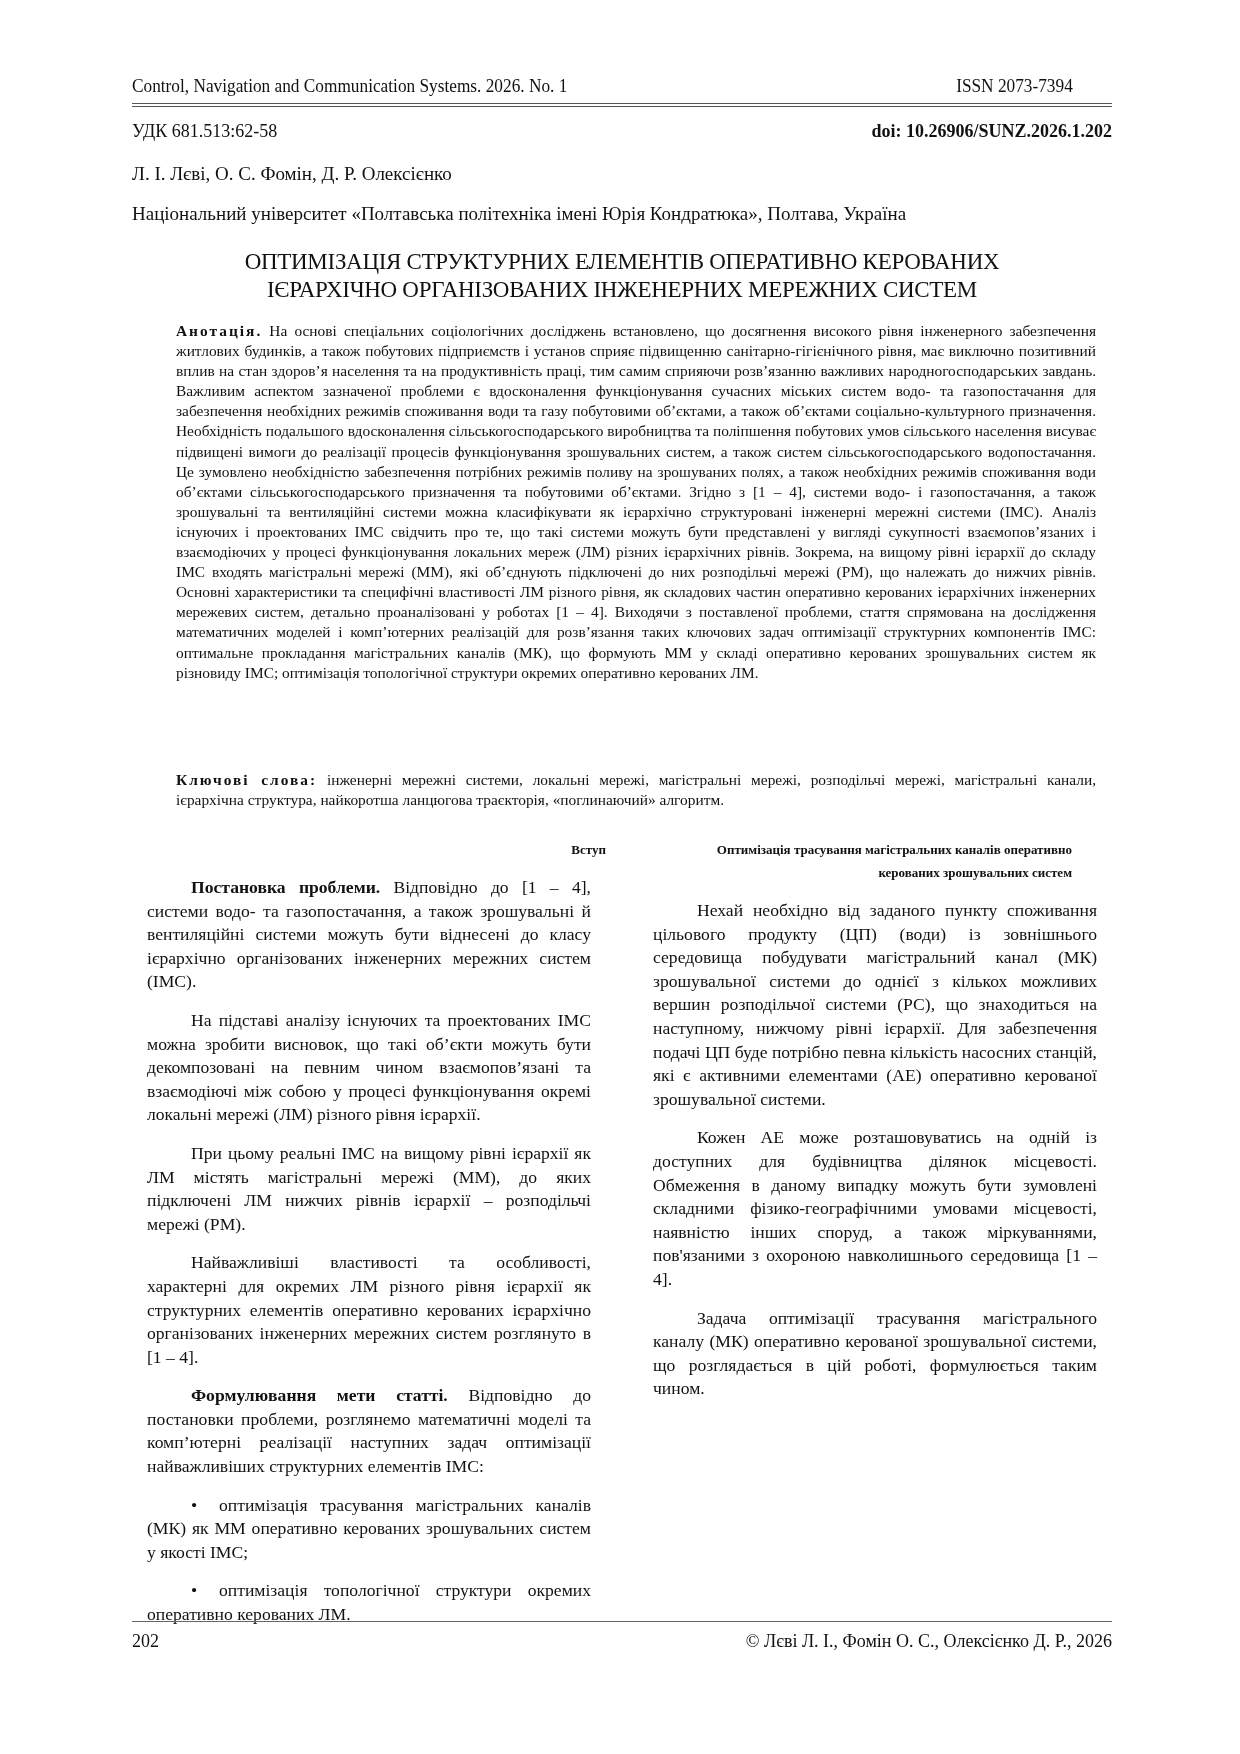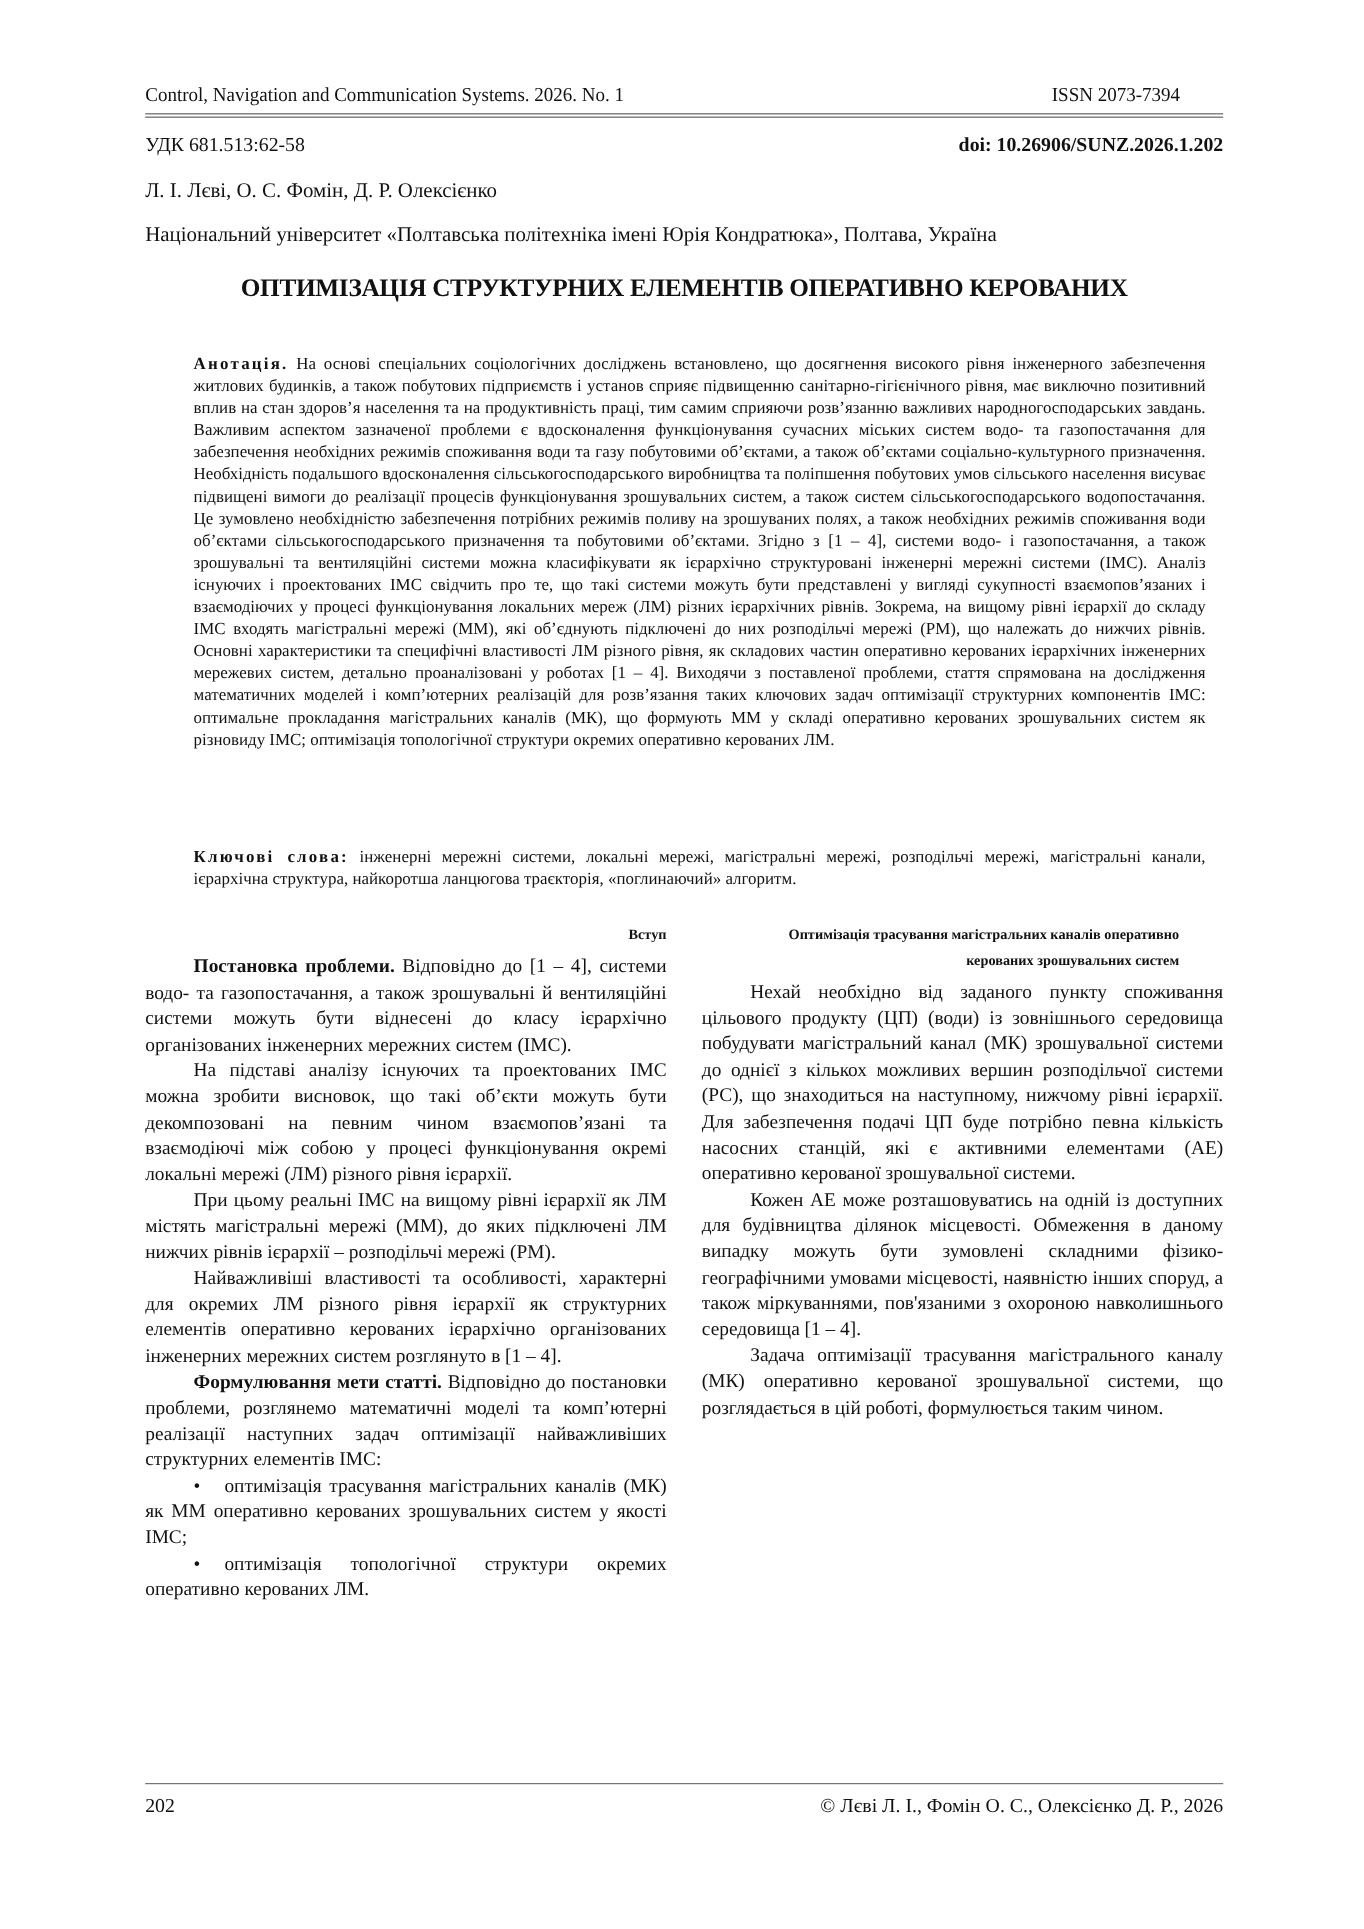--- a/index.html
+++ b/index.html
@@ -17,37 +17,37 @@
   .head-rule { position: absolute; top: 103px; left: 0; width: 980px; border-top: 1px solid #555; border-bottom: 1px solid #555; height: 2px; }
   .udk-row {
     position: absolute; top: 121px; left: 0; width: 980px;
     display: flex; justify-content: space-between; font-size: 18px;
   }
   .doi { font-weight: bold; }
   .authors { position: absolute; top: 163px; left: 0; font-size: 19px; }
   .affiliation { position: absolute; top: 203px; left: 0; font-size: 19px; white-space: nowrap; }
   .title {
     position: absolute; top: 248px; left: 0; width: 980px; text-align: center;
-    font-weight: bold; font-size: 23px; line-height: 28px; letter-spacing: -0.3px;
+    font-weight: normal; font-size: 23px; line-height: 28px; letter-spacing: -0.3px;
   }
   .abstract {
     position: absolute; top: 321px; left: 44px; width: 920px;
     font-size: 15.4px; line-height: 20.1px; text-align: justify; hyphens: none;
   }
   .abstract .label { font-weight: bold; letter-spacing: 2px; }
   .keywords {
     position: absolute; top: 770px; left: 44px; width: 920px;
     font-size: 15.4px; line-height: 20.1px; text-align: justify;
   }
   .keywords .label { font-weight: bold; letter-spacing: 2px; }
   .col { position: absolute; top: 838px; width: 474px; font-size: 17.6px; line-height: 23.6px; text-align: justify; }
   .col-left { left: 0; }
   .col-right { left: 506px; }
   .section-title { text-align: right; font-weight: bold; font-size: 13px; line-height: 23px; margin: 0 0 6px 0; }
-  .col p { margin: 0; text-indent: 44px; }
+  .col p { margin: 15px; text-indent: 44px; }
   .col b { font-weight: bold; }
   .bullet { margin: 0; text-indent: 44px; }
   .bullet .dot { display: inline-block; width: 28px; text-indent: 0; }
   .foot-rule { position: absolute; top: 1621px; left: 0; width: 980px; border-top: 1.5px solid #666; }
   .footer {
     position: absolute; top: 1631px; left: 0; width: 980px;
     display: flex; justify-content: space-between; font-size: 18px;
   }
 </style>
 </head>
@@ -64,20 +64,21 @@
   <div class="udk-row">
     <span>УДК 681.513:62-58</span>
     <span class="doi">doi: 10.26906/SUNZ.2026.1.202</span>
   </div>
 
   <div class="authors">Л. І. Лєві, О. С. Фомін, Д. Р. Олексієнко</div>
   <div class="affiliation">Національний університет «Полтавська політехніка імені Юрія Кондратюка», Полтава, Україна</div>
 
   <div class="title">
     <div>ОПТИМІЗАЦІЯ СТРУКТУРНИХ ЕЛЕМЕНТІВ ОПЕРАТИВНО КЕРОВАНИХ</div>
+    <div>ІЄРАРХІЧНО ОРГАНІЗОВАНИХ ІНЖЕНЕРНИХ МЕРЕЖНИХ СИСТЕМ</div>
   </div>
 
   <div class="abstract">
     <span class="label">Анотація.</span>
     <span>На основі спеціальних соціологічних досліджень встановлено, що досягнення високого рівня інженерного забезпечення житлових будинків, а також побутових підприємств і установ сприяє підвищенню санітарно-гігієнічного рівня, має виключно позитивний вплив на стан здоров’я населення та на продуктивність праці, тим самим сприяючи розв’язанню важливих народногосподарських завдань. Важливим аспектом зазначеної проблеми є вдосконалення функціонування сучасних міських систем водо- та газопостачання для забезпечення необхідних режимів споживання води та газу побутовими об’єктами, а також об’єктами соціально-культурного призначення. Необхідність подальшого вдосконалення сільськогосподарського виробництва та поліпшення побутових умов сільського населення висуває підвищені вимоги до реалізації процесів функціонування зрошувальних систем, а також систем сільськогосподарського водопостачання. Це зумовлено необхідністю забезпечення потрібних режимів поливу на зрошуваних полях, а також необхідних режимів споживання води об’єктами сільськогосподарського призначення та побутовими об’єктами. Згідно з [1 – 4], системи водо- і газопостачання, а також зрошувальні та вентиляційні системи можна класифікувати як ієрархічно структуровані інженерні мережні системи (ІМС). Аналіз існуючих і проектованих ІМС свідчить про те, що такі системи можуть бути представлені у вигляді сукупності взаємопов’язаних і взаємодіючих у процесі функціонування локальних мереж (ЛМ) різних ієрархічних рівнів. Зокрема, на вищому рівні ієрархії до складу ІМС входять магістральні мережі (ММ), які об’єднують підключені до них розподільчі мережі (РМ), що належать до нижчих рівнів. Основні характеристики та специфічні властивості ЛМ різного рівня, як складових частин оперативно керованих ієрархічних інженерних мережевих систем, детально проаналізовані у роботах [1 – 4]. Виходячи з поставленої проблеми, стаття спрямована на дослідження математичних моделей і комп’ютерних реалізацій для розв’язання таких ключових задач оптимізації структурних компонентів ІМС: оптимальне прокладання магістральних каналів (МК), що формують ММ у складі оперативно керованих зрошувальних систем як різновиду ІМС; оптимізація топологічної структури окремих оперативно керованих ЛМ.</span>
   </div>
 
   <div class="keywords">
     <span class="label">Ключові слова:</span>
     <span>інженерні мережні системи, локальні мережі, магістральні мережі, розподільчі мережі, магістральні канали, ієрархічна структура, найкоротша ланцюгова траєкторія, «поглинаючий» алгоритм.</span>

